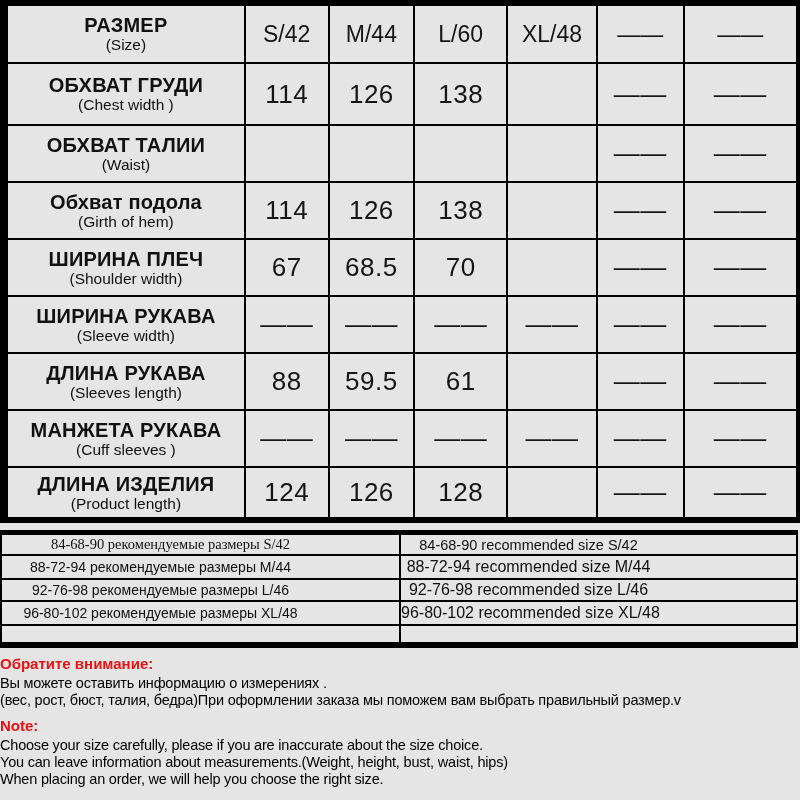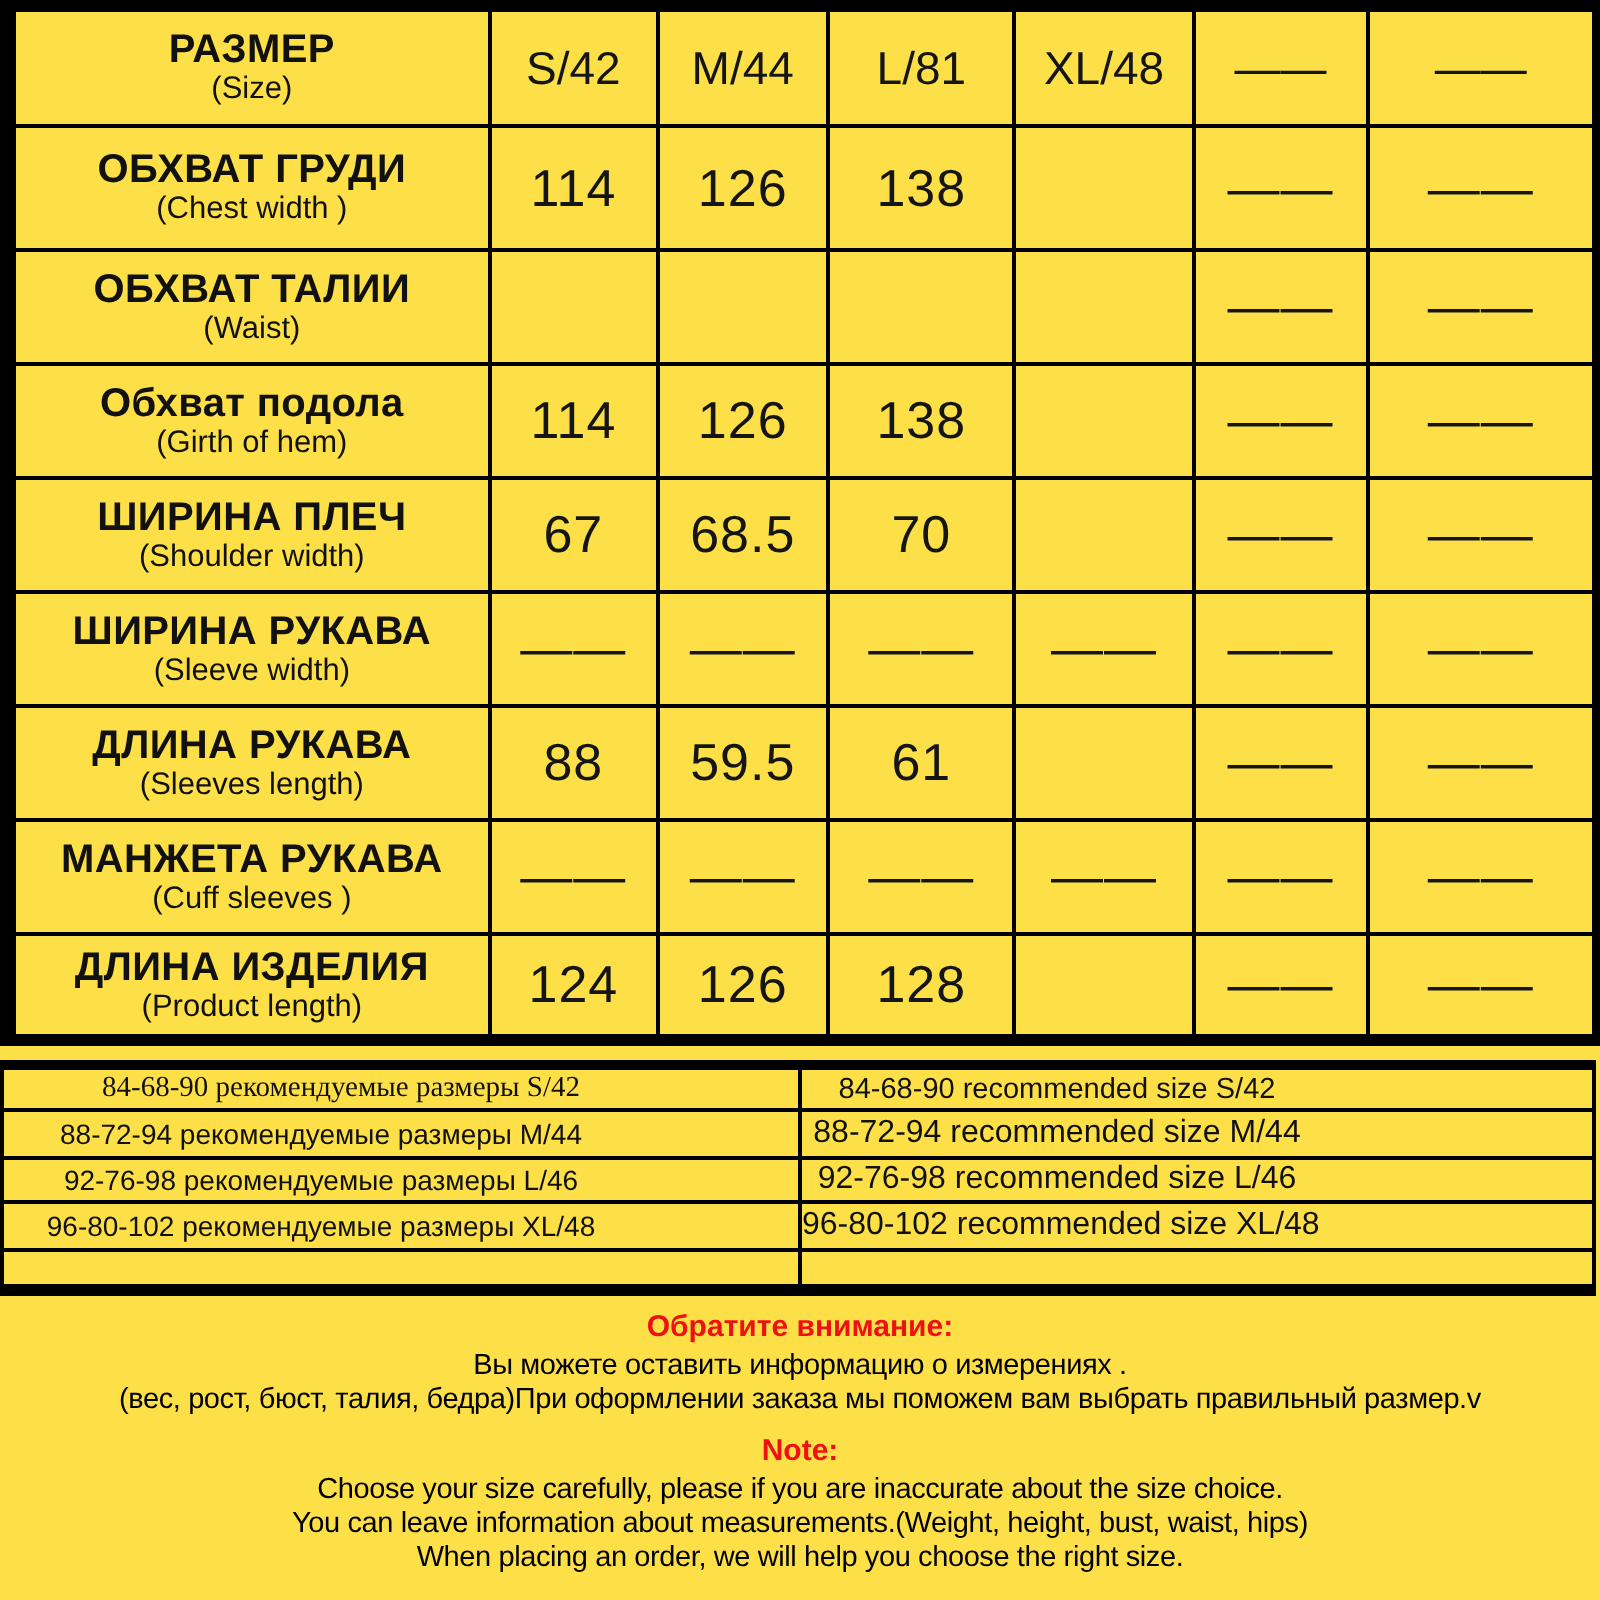--- a/index.html
+++ b/index.html
@@ -1,19 +1,19 @@
 <!DOCTYPE html>
 <html><head>
 <meta charset="utf-8">
 <style>
   html,body{margin:0;padding:0;background:#ffffff;}
   .page{
     position:relative;
     width:800px;height:800px;
-    background:#fde047;
+    background:#e5e5e5;
     font-family:"Liberation Sans", sans-serif;
     color:#111;
     overflow:hidden;
   }
   
   table{border-collapse:collapse;table-layout:fixed;}
   .size-table{
     width:800px;
     border-top:6px solid #000;
     border-left:8px solid #000;
@@ -78,21 +78,21 @@
   .rec-ru{font-size:14px;padding-right:80px !important;}
   .rec-en{font-size:16px;padding-right:140px !important;margin-top:30px;}
   tr.rr0{height:14px;}
   tr.rr0 .rec-ru{font-family:"Liberation Serif", serif;font-size:14.5px;padding-right:60px !important;}
   tr.rr0 .rec-en{font-size:14.5px;}
   tr.rr1{height:24px;}
   tr.rr2{height:17px;}
   tr.rr3{height:24px;}
   tr.rr4{height:20px;}
   
-  .note-block{text-align:center;}
+  .note-block{}
   .note-heading{
     font-size:15px;
     font-weight:bold;
     line-height:18px;
     margin-top:7px;
     margin-bottom:2px;
   }
   .note-line{
     font-size:14.5px;
     line-height:17px;
@@ -117,21 +117,21 @@
         <col class="c6">
     </colgroup>
     <tbody>
       <tr class="rh0">
         <td>
           <div class="lbl-ru">РАЗМЕР</div>
           <div class="lbl-en">(Size)</div>
         </td>
         <td class="val hdr">S/42</td>
         <td class="val hdr">M/44</td>
-        <td class="val hdr">L/81</td>
+        <td class="val hdr">L/60</td>
         <td class="val hdr">XL/48</td>
         <td class="val hdr">——</td>
         <td class="val hdr">——</td>
       </tr>
 
       <tr class="rh1">
         <td>
           <div class="lbl-ru">ОБХВАТ ГРУДИ</div>
           <div class="lbl-en">(Chest width )</div>
         </td>

